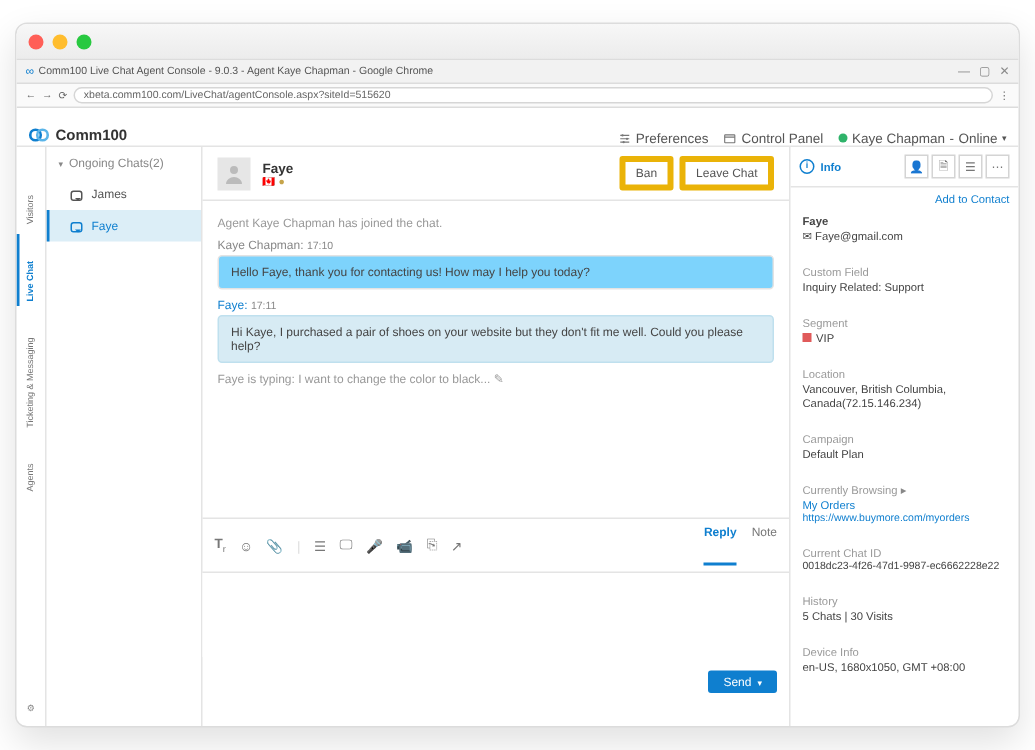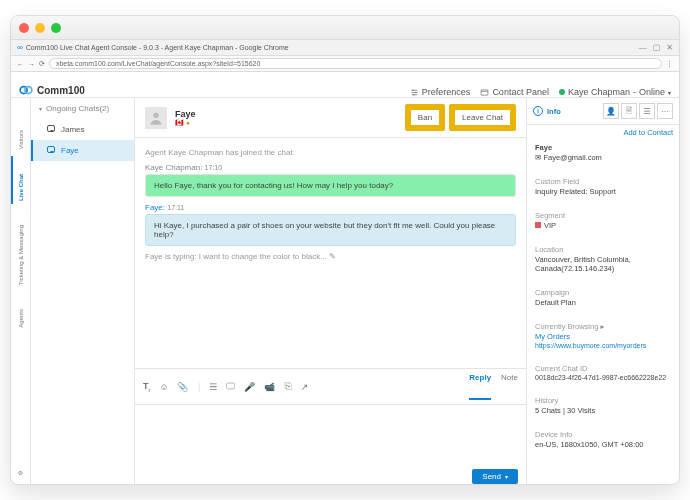--- a/index.html
+++ b/index.html
@@ -31,45 +31,45 @@
   .statusdot{width:6px;height:6px;border-radius:50%;background:#2fb36a;display:inline-block}
   .main{flex:1;display:flex;min-height:0}
   .vnav{width:20px;border-right:1px solid var(--border);display:flex;flex-direction:column;align-items:center;font-size:6px;color:#777;padding-top:20px;position:relative}
   .vnav .tab{writing-mode:vertical-rl;transform:rotate(180deg);padding:12px 0;cursor:pointer}
   .vnav .tab.active{color:var(--blue);font-weight:bold}
   .vnav .indicator{position:absolute;left:0;top:58px;width:2px;height:48px;background:var(--blue)}
   .vnav .gear{margin-top:auto;margin-bottom:8px;color:#888}
   .chats{width:104px;border-right:1px solid var(--border);font-size:8px;color:#555}
   .chats .hdr{padding:6px 8px;color:#888;display:flex;align-items:center;gap:4px}
   .chev{font-size:6px}
-  .chats .item{padding:6px 8px 6px 16px;display:flex;align-items:flex-start;gap:6px;cursor:pointer}
+  .chats .item{padding:6px 8px 6px 16px;display:flex;align-items:flex-end;gap:6px;cursor:pointer}
   .chats .item.active{background:var(--lightblue);color:var(--blue);border-left:2px solid var(--blue);padding-left:14px}
   .bubble{width:8px;height:7px;border:1px solid currentColor;border-radius:2px;position:relative}
   .bubble:after{content:"";position:absolute;bottom:-3px;left:2px;border:2px solid transparent;border-top-color:currentColor}
   .conv{flex:1;display:flex;flex-direction:column;border-right:1px solid var(--border);min-width:0}
   .conv-hdr{display:flex;align-items:center;padding:6px 10px;border-bottom:1px solid var(--border);gap:8px}
   .avatar{width:22px;height:22px;background:#e6e6e6;display:flex;align-items:center;justify-content:center}
   .avatar svg{width:16px;height:16px;fill:#bbb}
   .who{font-size:9px;font-weight:bold;color:#333}
   .flags{font-size:7px}
   .hdr-actions{margin-left:auto;display:flex;gap:4px}
-  .btn{border:6px solid #eab308;background:#fff;border-radius:2px;padding:3px 7px;font-size:8px;color:#555;cursor:pointer}
+  .btn{border:4px solid #eab308;background:#fff;border-radius:2px;padding:3px 7px;font-size:8px;color:#555;cursor:pointer}
   .messages{flex:1;overflow:auto;padding:8px 10px;font-size:8px;color:#555}
   .sys{color:#999;margin:2px 0 6px}
   .line-label{color:#888;margin:4px 0 2px}
-  .msg{border:1px solid #e3e3e3;background:#86efac;border-radius:3px;padding:6px 8px;margin:2px 0 6px;color:#444}
+  .msg{border:1px solid #e3e3e3;background:#7dd3fc;border-radius:3px;padding:6px 8px;margin:2px 0 6px;color:#444}
   .msg.vis{background:#d7ebf4;border-color:#bfe0ee}
   .vis-label{color:var(--blue)}
   .typing{color:#999;margin-top:4px}
   .compose{border-top:1px solid var(--border)}
   .tools{display:flex;align-items:center;padding:4px 8px;gap:9px;border-bottom:1px solid var(--border);color:#777;font-size:9px}
   .tools .tabr{margin-left:auto;display:flex;gap:10px;font-size:8px}
   .tabr .on{color:var(--blue);font-weight:bold;border-bottom:2px solid var(--blue);padding-bottom:16px}
   .compose textarea{width:100%;height:56px;border:none;resize:none;outline:none;padding:6px 8px;font-size:8px}
-  .sendrow{display:flex;padding:4px 8px 0}
+  .sendrow{display:flex;padding:4px 8px 22px}
   .send{margin-left:auto;background:var(--blue);color:#fff;border:none;border-radius:2px;padding:3px 10px;font-size:8px;cursor:pointer;display:flex;align-items:center;gap:4px}
   .info{width:152px;font-size:7.5px;color:#555;overflow:auto}
   .info-hdr{display:flex;align-items:center;padding:5px 6px;border-bottom:1px solid var(--border);gap:4px}
   .info-hdr .title{color:var(--blue);font-weight:bold;display:flex;align-items:center;gap:4px}
   .iconbtn{width:16px;height:16px;border:1px solid #d4d4d4;display:flex;align-items:center;justify-content:center;font-size:8px;color:#777;cursor:pointer}
   .info-hdr .icons{margin-left:auto;display:flex;gap:2px}
   .addc{text-align:right;padding:3px 6px;color:var(--blue);cursor:pointer}
   .section{padding:2px 8px 6px}
   .lbl{color:#9a9a9a;margin-top:15px}
   .val{color:#444;margin-top:1px;word-wrap:break-word}
@@ -121,21 +121,21 @@
             <circle cx="16" cy="12" r="2" fill="#777"></circle>
             <circle cx="10" cy="18" r="2" fill="#777"></circle>
           </svg>
         <span>Preferences</span>
       </span>
       <span>
         <svg class="ic" viewBox="0 0 24 24">
             <rect x="3" y="5" width="18" height="14" rx="1" fill="none" stroke="#777" stroke-width="2"></rect>
             <path d="M3 9h18" stroke="#777" stroke-width="2"></path>
           </svg>
-        <span>Contact Panel</span>
+        <span>Control Panel</span>
       </span>
       <span>
         <span class="statusdot"></span>
         <span>Kaye Chapman</span>-<span>Online</span>
         <span class="chev">▾</span>
       </span>
     </div>
   </div>
 
   <div class="main">

